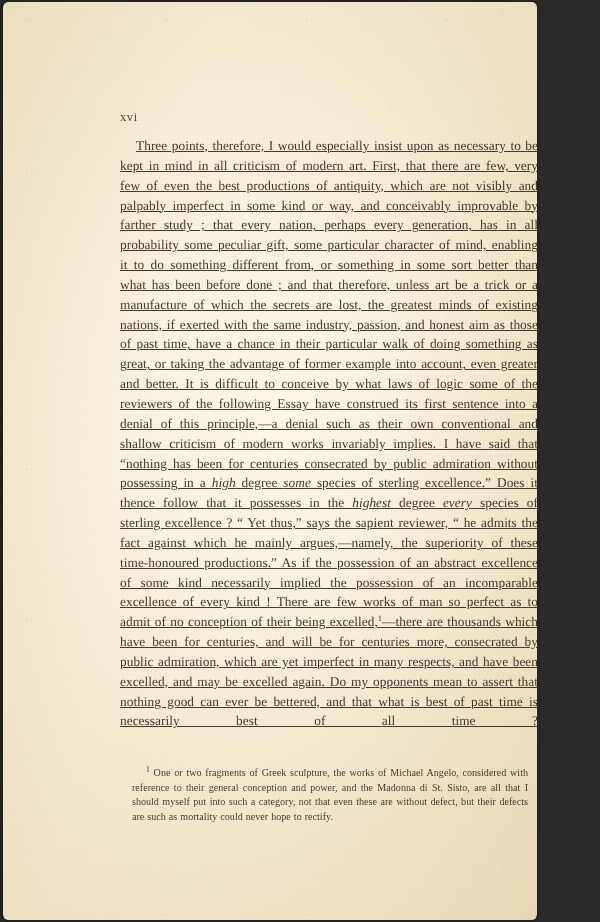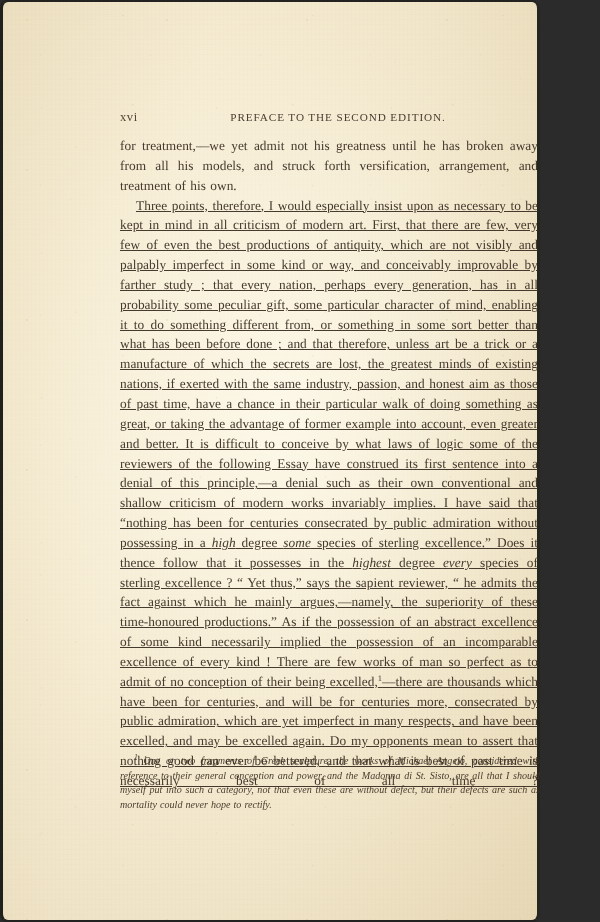--- a/index.html
+++ b/index.html
@@ -129,27 +129,26 @@
   }
 
   
   #footnote {
     position: absolute;
     left: 117px;
     top: 752px;
     width: 420px;
   }
   p.note {
-    margin: 0;
+    margin: 12px;
     text-align: justify;
     font-size: 10.1px;
     line-height: 14.6px;
     color: #403326;
     word-spacing: 0.5px;
-    font-style: italic;
   }
   p.note.first { text-indent: 14px; }
   p.note .notemark {
     font-size: 7.6px;
     vertical-align: super;
     line-height: 0;
   }
 
   
   .inked {
@@ -161,24 +160,22 @@
 <body>
 
 <div id="scan">
 
   <div id="grain"></div>
 
   <div id="textblock" class="inked">
 
     <div class="running-head">
       <span class="folio">xvi</span>
-      <span class="head-title">PREFACE TO THE SECOND EDITION.</span>
     </div>
 
-    <p class="body"><span>for treatment,—we yet admit not his greatness until he has broken away from all his models, and struck forth versification, arrangement, and treatment of his own.</span></p>
 
     <p class="body indent last"><span>Three points, therefore, I would especially insist upon as necessary to be kept in mind in all criticism of modern art.  First, that there are few, very few of even the best productions of antiquity, which are not visibly and palpably imperfect in some kind or way, and conceivably improvable by farther study ; that every nation, perhaps every generation, has in all probability some peculiar gift, some particular character of mind, enabling it to do something different from, or something in some sort better than what has been before done ; and that therefore, unless art be a trick or a manufacture of which the secrets are lost, the greatest minds of existing nations, if exerted with the same industry, passion, and honest aim as those of past time, have a chance in their particular walk of doing something as great, or taking the advantage of former example into account, even greater and better.  It is difficult to conceive by what laws of logic some of the reviewers of the following Essay have construed its first sentence into a denial of this principle,—a denial such as their own conventional and shallow criticism of modern works invariably implies. I have said that “nothing has been for centuries consecrated by public admiration without possessing in a </span><span class="em">high</span><span> degree </span><span class="em">some</span><span> species of sterling excellence.”  Does it thence follow that it possesses in the </span><span class="em">highest</span><span> degree </span><span class="em">every</span><span> species of sterling excellence ?  “ Yet thus,” says the sapient reviewer, “ he admits the fact against which he mainly argues,—namely, the superiority of these time-honoured productions.”  As if the possession of an abstract excellence of some kind necessarily implied the possession of an incomparable excellence of every kind !  There are few works of man so perfect as to admit of no conception of their being excelled,</span><sup class="fnmark">1</sup><span>—there are thousands which have been for centuries, and will be for centuries more, consecrated by public admiration, which are yet imperfect in many respects, and have been excelled, and may be excelled again.  Do my opponents mean to assert that nothing good can ever be bettered, and that what is best of past time is necessarily best of all time ?</span></p>
 
   </div>
 
   <div id="footnote" class="inked">
     <p class="note first"><span class="notemark">1</span> <span>One or two fragments of Greek sculpture, the works of Michael Angelo, considered with reference to their general conception and power, and the Madonna di St. Sisto, are all that I should myself put into such a category, not that even these are without defect, but their defects are such as mortality could never hope to rectify.</span></p>
   </div>
 
 </div>

